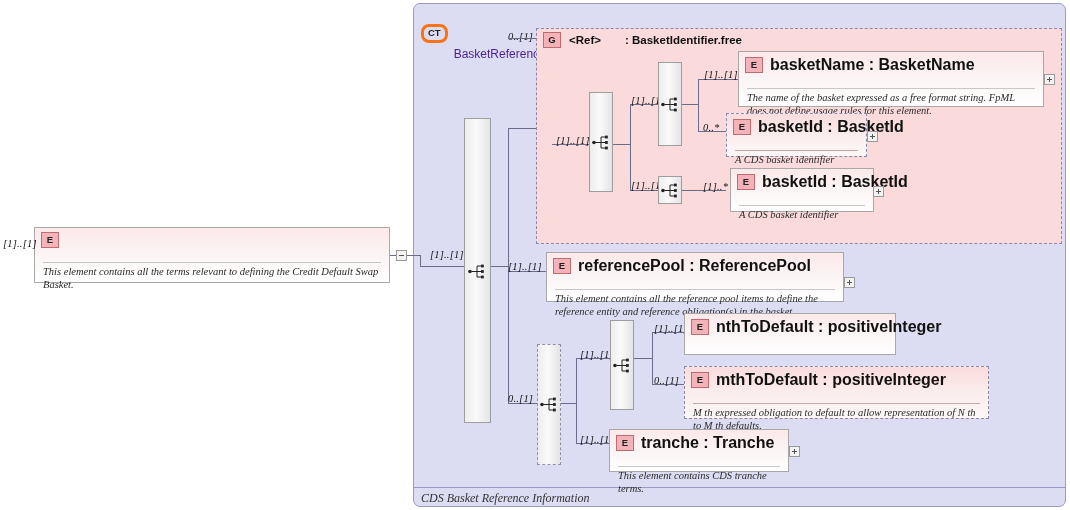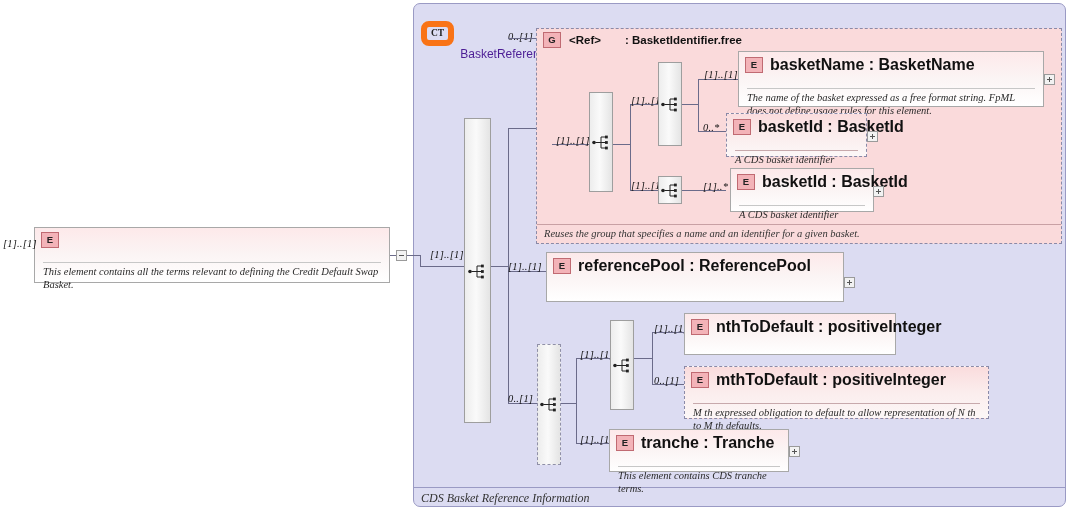--- a/index.html
+++ b/index.html
@@ -39,29 +39,29 @@
     border:1px solid #9a9ac4;
     border-radius:7px;
     box-sizing:border-box;
   }
   .ct-header{
     position:absolute;left:421px;top:6px;
     display:flex;align-items:center;gap:6px;
   }
   .badge-ct{
     display:inline-block;
-    border:6px solid #f97316;
+    border:3px solid #f97316;
     border-radius:8px;
     background:#dcdcf2;
     color:#222;
     font-size:9.5px;
     font-weight:bold;
     padding:0px 4px 1px 4px;
     line-height:12px;
-    font-family:Liberation Serif, serif;
+    font-family:Liberation Sans, sans-serif;
   }
   .ct-title{font-size:12px;color:#4c1d95;font-weight:normal;margin-top:41px;}
 
   .ct-footer{
     position:absolute;
     left:414px;top:487px;width:651px;height:19px;
     border-top:1px solid #9a9ac4;
     box-sizing:border-box;
   }
   .ct-footer span{
@@ -183,23 +183,20 @@
   <div class="ct-footer">
     <span>CDS Basket Reference Information</span>
   </div>
 
   <div class="group-box"></div>
   <div class="group-header">
     <span class="badge-g">G</span>
     <span class="group-ref">&lt;Ref&gt;</span>
     <span class="group-type">: BasketIdentifier.free</span>
   </div>
-  <div class="group-footer">
-    <span>Reuses the group that specifies a name and an identifier for a given basket.</span>
-  </div>
 
   <div class="node left-node">
     <div class="nrow">
       <span class="badge-e">E</span>
     </div>
     <div class="ndoc">This element contains all the terms relevant to defining the Credit Default Swap Basket.</div>
   </div>
   <div class="tog" style="left:396px;top:250px;"></div>
   <span class="card" style="left:3px;top:238px;">[1]..[1]</span>
 
@@ -324,20 +321,21 @@
     </div>
     <div class="ndoc">A CDS basket identifier</div>
   </div>
   <div class="tog plus" style="left:873px;top:186px;"></div>
 
   <div class="node" style="left:546px;top:252px;width:298px;height:50px;">
     <div class="nrow">
       <span class="badge-e">E</span>
       <span class="nname">referencePool : ReferencePool</span>
     </div>
+    <div class="ndoc">This element contains all the reference pool items to define the reference entity and reference obligation(s) in the basket</div>
   </div>
   <div class="tog plus" style="left:844px;top:277px;"></div>
 
   <div class="comp dashed" style="left:537px;top:344px;width:24px;height:121px;">
     <svg class="seq-icon" style="left:2px;top:52px;" viewBox="0 0 19 15">
       <circle cx="2" cy="7.5" r="1.8" fill="#222"></circle>
       <line x1="3.6" y1="7.5" x2="9" y2="7.5" stroke="#222" stroke-width="1"></line>
       <line x1="9" y1="2" x2="9" y2="13" stroke="#222" stroke-width="1"></line>
       <line x1="9" y1="2" x2="13" y2="2" stroke="#222" stroke-width="1"></line>
       <line x1="9" y1="7.5" x2="13" y2="7.5" stroke="#222" stroke-width="1"></line>

